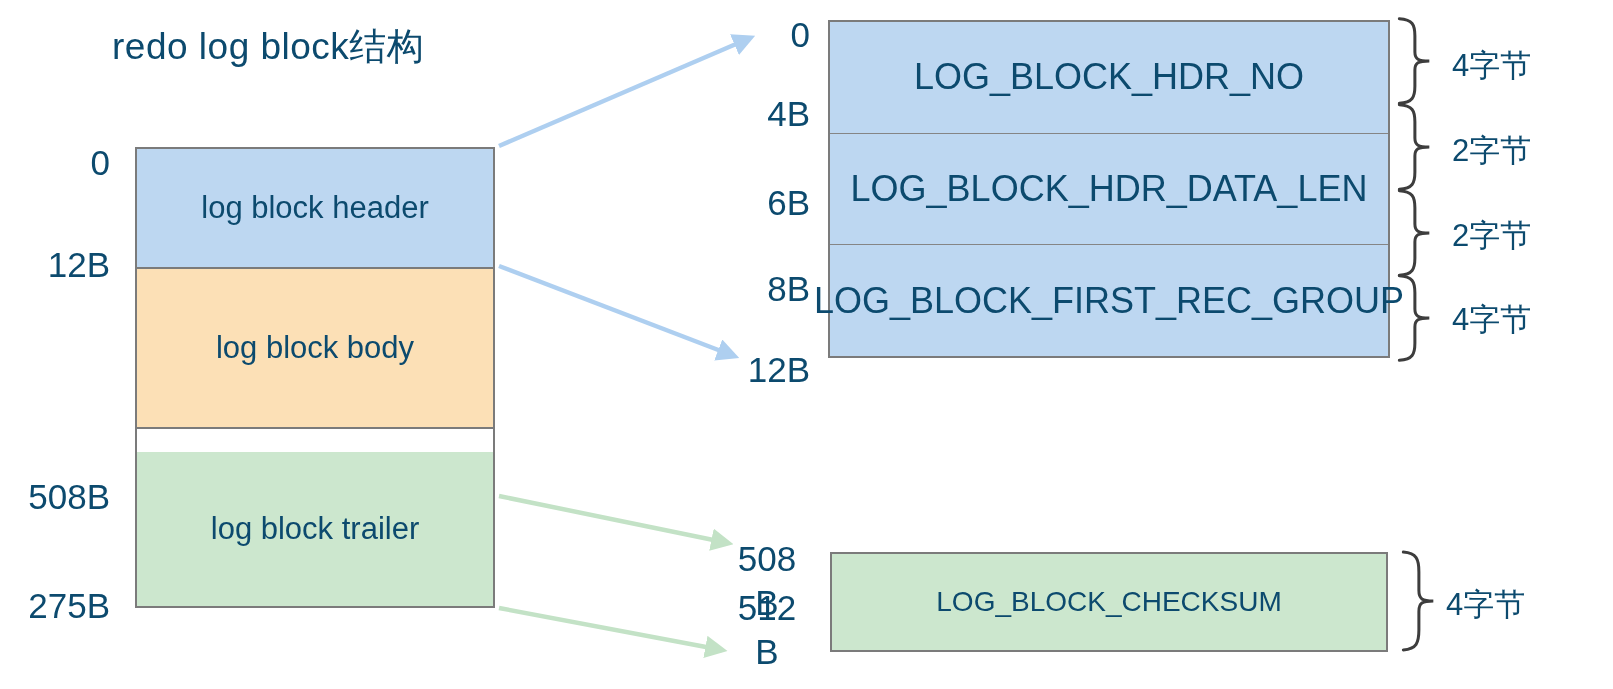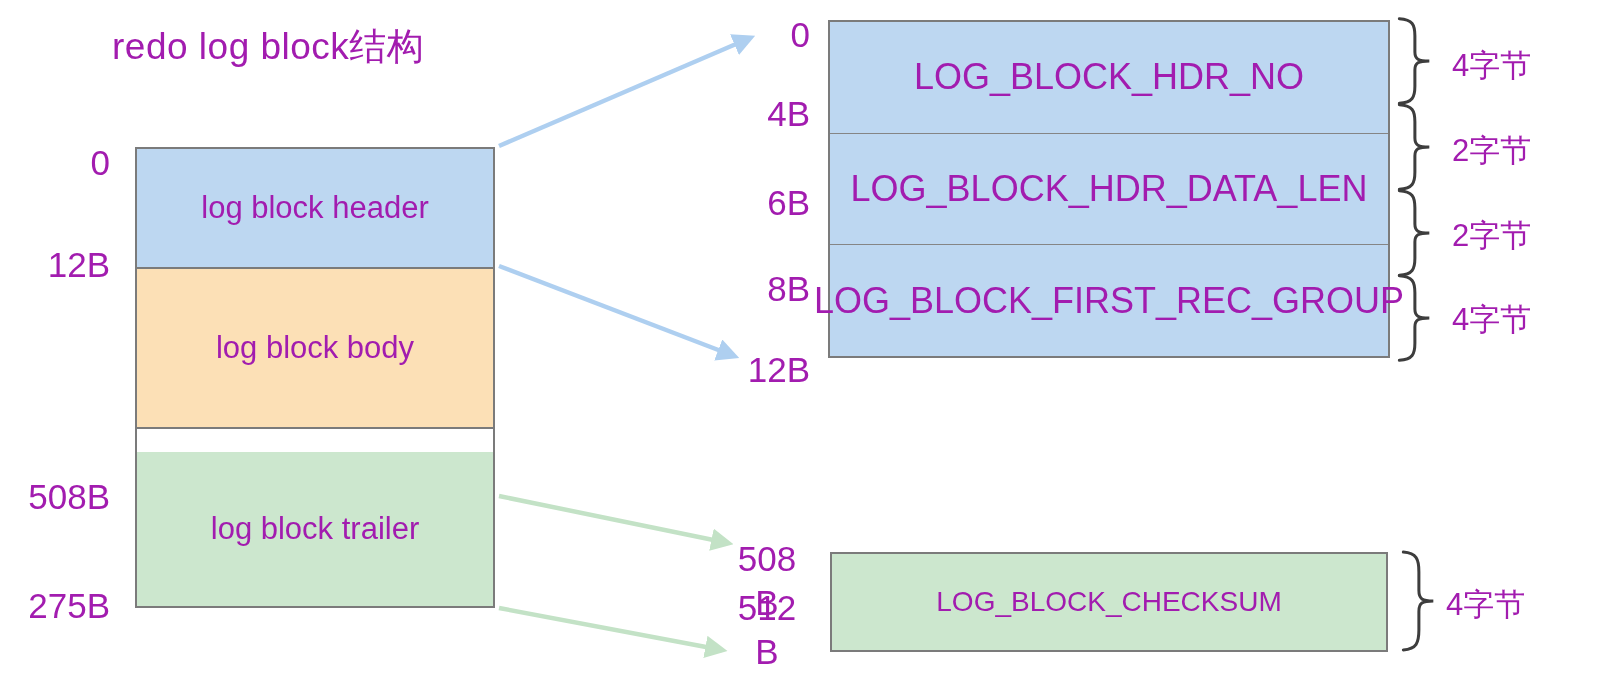--- a/index.html
+++ b/index.html
@@ -1,18 +1,18 @@
 <!DOCTYPE html>
 <html><head>
 <meta charset="utf-8">
 <style>
   html,body{margin:0;padding:0;background:#ffffff;}
   .canvas{
     position:relative;width:1613px;height:689px;background:#ffffff;overflow:hidden;
-    font-family:"Liberation Sans","DejaVu Sans",sans-serif;color:#a21caf;
+    font-family:"Liberation Sans","DejaVu Sans",sans-serif;color:#0c4a6e;
   }
   .title{position:absolute;left:112px;top:22px;font-size:37px;letter-spacing:.5px;}
 
   
   .left-block{position:absolute;left:135px;top:147px;width:360px;height:461px;
     border:2px solid #7b7b7b;box-sizing:border-box;display:flex;flex-direction:column;}
   .sec{display:flex;align-items:center;justify-content:center;font-size:31px;box-sizing:border-box;}
   .sec-header{height:118px;background:#bdd7f1;}
   .sec-body{height:162px;background:#fce0b6;border-top:2px solid #7b7b7b;border-bottom:2px solid #7b7b7b;}
   .sec-trailer{flex:1;background:#cce7ce;margin-top:23px;}

